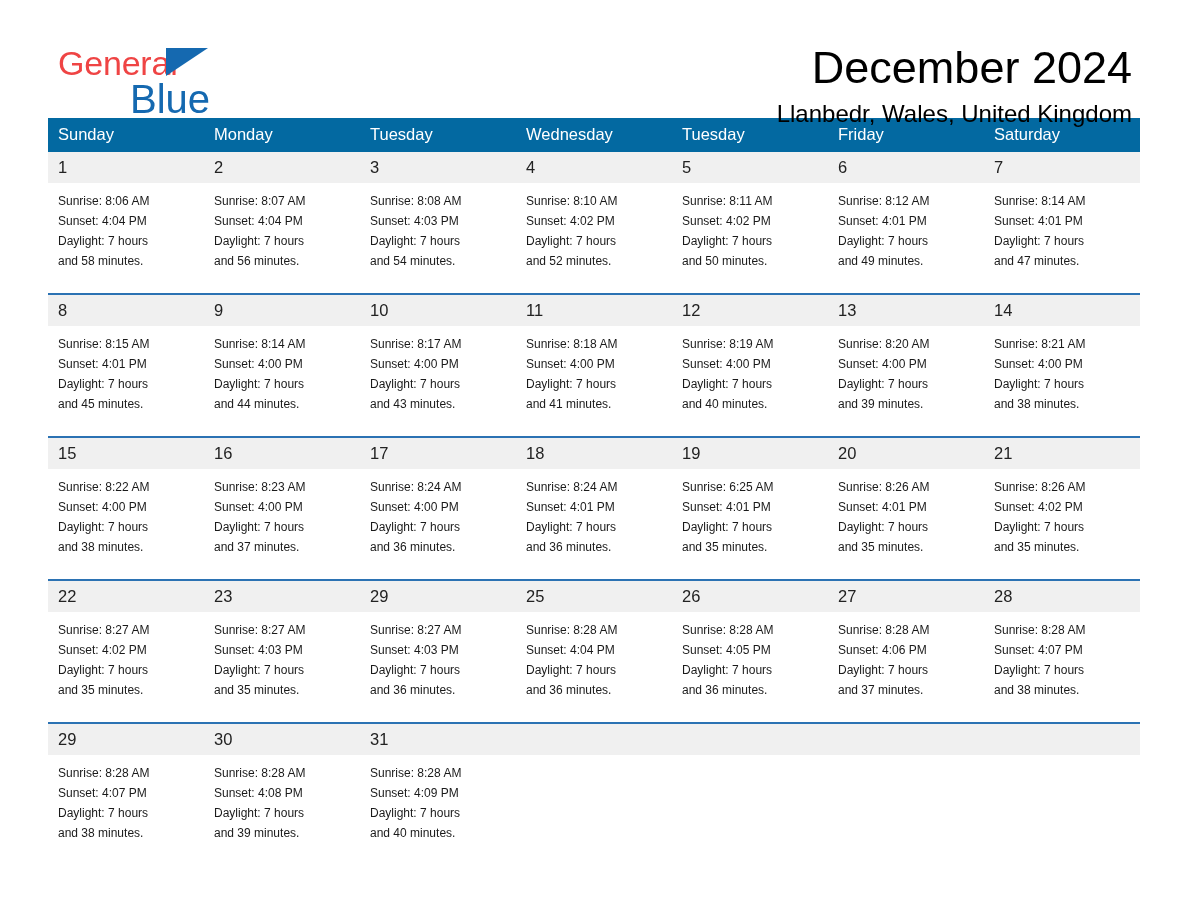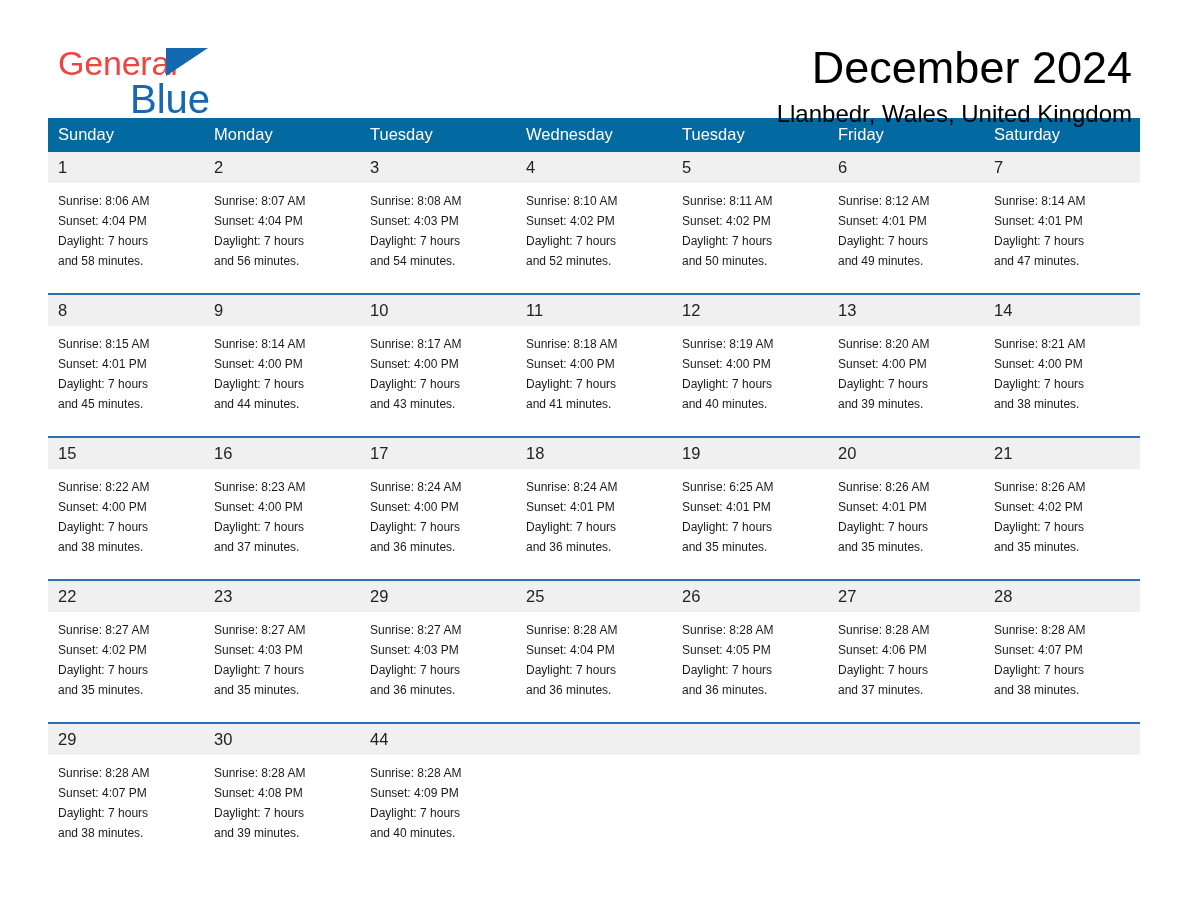--- a/index.html
+++ b/index.html
@@ -527,21 +527,21 @@
             <div class="details">
               <div>Sunrise: 8:28 AM</div>
               <div>Sunset: 4:08 PM</div>
               <div>Daylight: 7 hours</div>
               <div>and 39 minutes.</div>
             </div>
           </div>
         </td>
         <td>
           <div class="cell">
-            <div class="daynum">44</div>
+            <div class="daynum">31</div>
             <div class="details">
               <div>Sunrise: 8:28 AM</div>
               <div>Sunset: 4:09 PM</div>
               <div>Daylight: 7 hours</div>
               <div>and 40 minutes.</div>
             </div>
           </div>
         </td>
         <td>
           <div class="cell blank">

